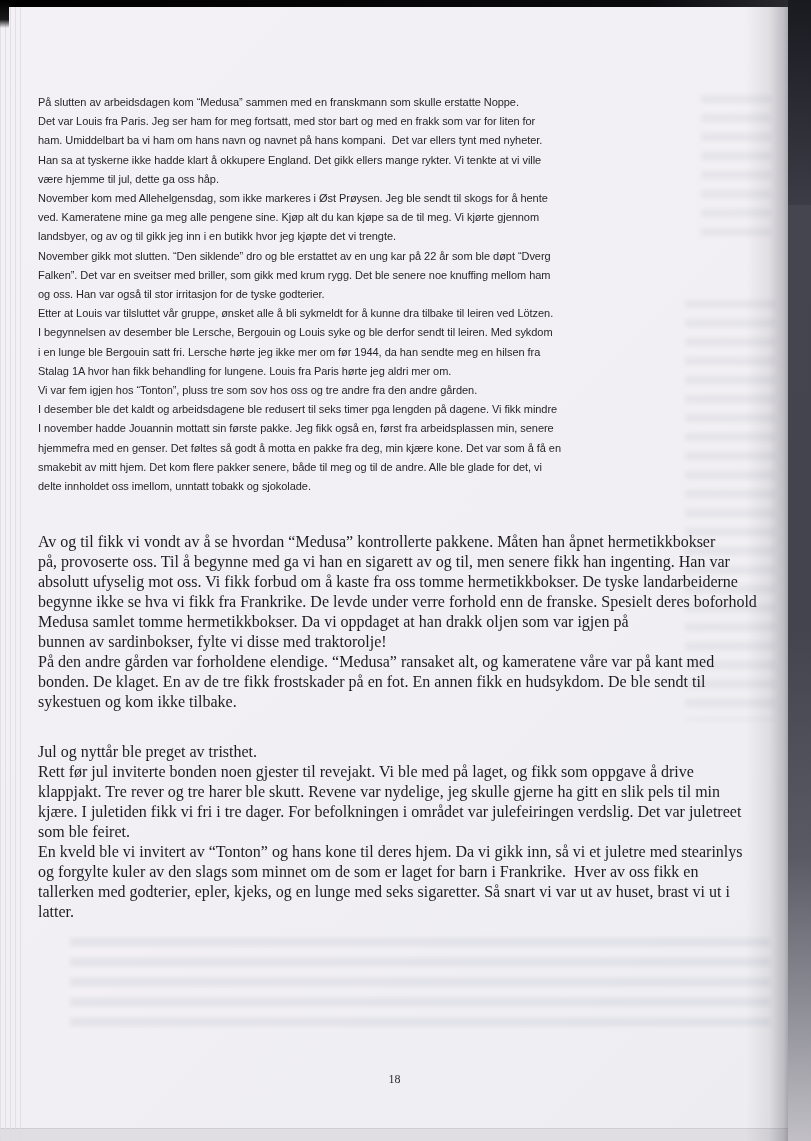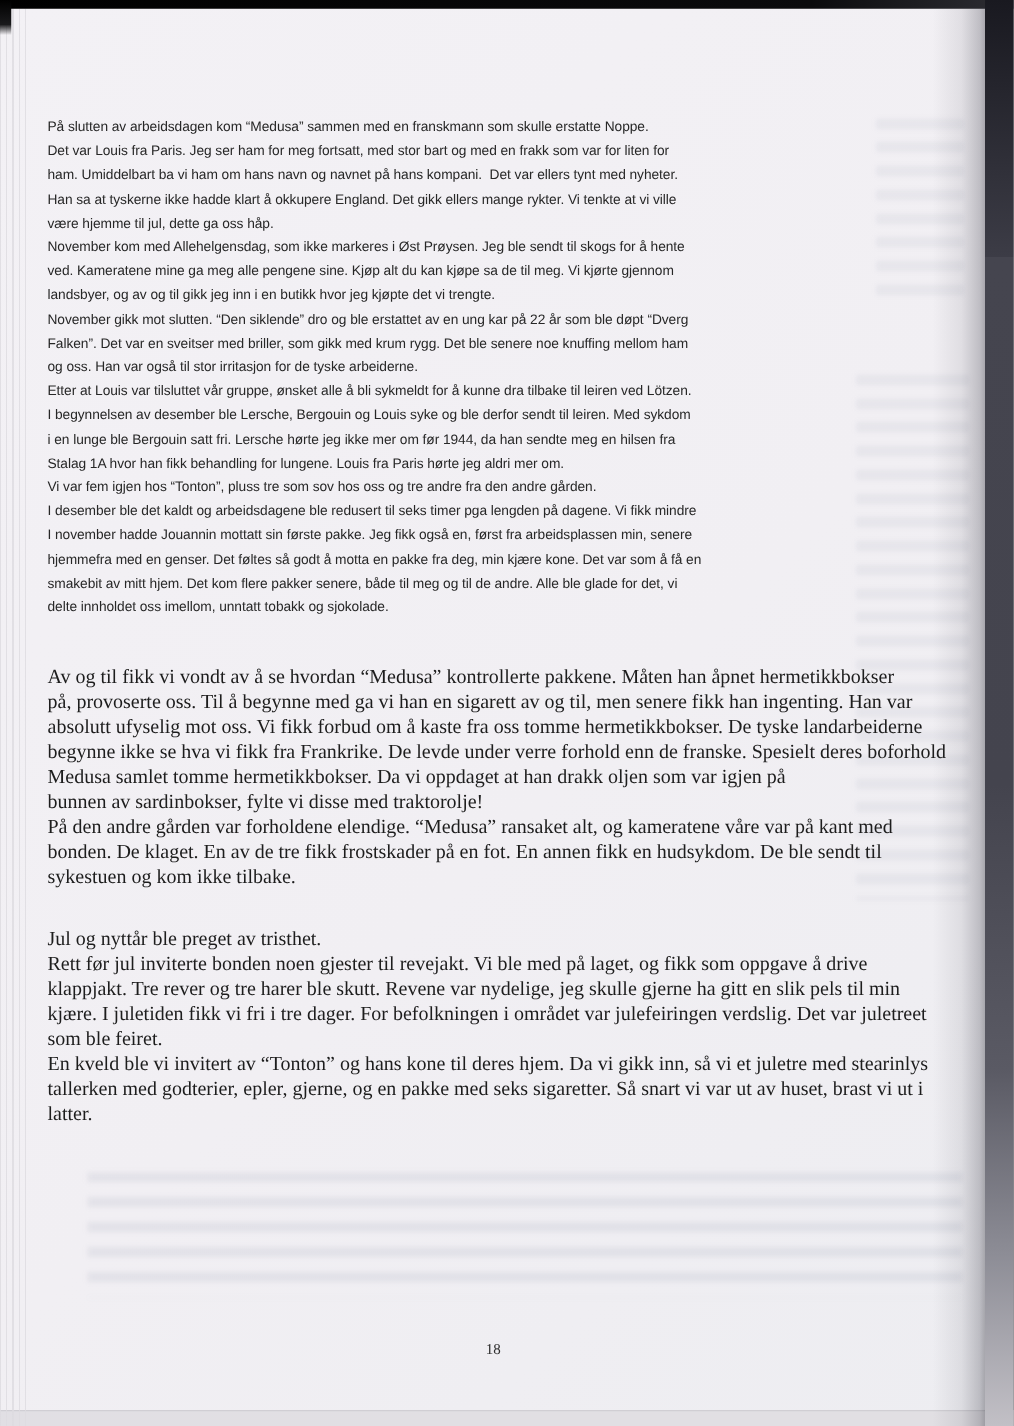--- a/index.html
+++ b/index.html
@@ -134,21 +134,21 @@
         <div class="line">På slutten av arbeidsdagen kom “Medusa” sammen med en franskmann som skulle erstatte Noppe.</div>
         <div class="line">Det var Louis fra Paris. Jeg ser ham for meg fortsatt, med stor bart og med en frakk som var for liten for</div>
         <div class="line">ham. Umiddelbart ba vi ham om hans navn og navnet på hans kompani.  Det var ellers tynt med nyheter.</div>
         <div class="line">Han sa at tyskerne ikke hadde klart å okkupere England. Det gikk ellers mange rykter. Vi tenkte at vi ville</div>
         <div class="line">være hjemme til jul, dette ga oss håp.</div>
         <div class="line">November kom med Allehelgensdag, som ikke markeres i Øst Prøysen. Jeg ble sendt til skogs for å hente</div>
         <div class="line">ved. Kameratene mine ga meg alle pengene sine. Kjøp alt du kan kjøpe sa de til meg. Vi kjørte gjennom</div>
         <div class="line">landsbyer, og av og til gikk jeg inn i en butikk hvor jeg kjøpte det vi trengte.</div>
         <div class="line">November gikk mot slutten. “Den siklende” dro og ble erstattet av en ung kar på 22 år som ble døpt “Dverg</div>
         <div class="line">Falken”. Det var en sveitser med briller, som gikk med krum rygg. Det ble senere noe knuffing mellom ham</div>
-        <div class="line">og oss. Han var også til stor irritasjon for de tyske arbeiderne.</div>
+        <div class="line">og oss. Han var også til stor irritasjon for de tyske godterier.</div>
         <div class="line">Etter at Louis var tilsluttet vår gruppe, ønsket alle å bli sykmeldt for å kunne dra tilbake til leiren ved Lötzen.</div>
         <div class="line">I begynnelsen av desember ble Lersche, Bergouin og Louis syke og ble derfor sendt til leiren. Med sykdom</div>
         <div class="line">i en lunge ble Bergouin satt fri. Lersche hørte jeg ikke mer om før 1944, da han sendte meg en hilsen fra</div>
         <div class="line">Stalag 1A hvor han fikk behandling for lungene. Louis fra Paris hørte jeg aldri mer om.</div>
         <div class="line">Vi var fem igjen hos “Tonton”, pluss tre som sov hos oss og tre andre fra den andre gården.</div>
         <div class="line">I desember ble det kaldt og arbeidsdagene ble redusert til seks timer pga lengden på dagene. Vi fikk mindre</div>
         <div class="line">I november hadde Jouannin mottatt sin første pakke. Jeg fikk også en, først fra arbeidsplassen min, senere</div>
         <div class="line">hjemmefra med en genser. Det føltes så godt å motta en pakke fra deg, min kjære kone. Det var som å få en</div>
         <div class="line">smakebit av mitt hjem. Det kom flere pakker senere, både til meg og til de andre. Alle ble glade for det, vi</div>
         <div class="line">delte innholdet oss imellom, unntatt tobakk og sjokolade.</div>
@@ -164,20 +164,21 @@
         <div class="line">bonden. De klaget. En av de tre fikk frostskader på en fot. En annen fikk en hudsykdom. De ble sendt til</div>
         <div class="line">sykestuen og kom ikke tilbake.</div>
       </div>
       <div class="section serif gap-md">
         <div class="line">Jul og nyttår ble preget av tristhet.</div>
         <div class="line">Rett før jul inviterte bonden noen gjester til revejakt. Vi ble med på laget, og fikk som oppgave å drive</div>
         <div class="line">klappjakt. Tre rever og tre harer ble skutt. Revene var nydelige, jeg skulle gjerne ha gitt en slik pels til min</div>
         <div class="line">kjære. I juletiden fikk vi fri i tre dager. For befolkningen i området var julefeiringen verdslig. Det var juletreet</div>
         <div class="line">som ble feiret.</div>
         <div class="line">En kveld ble vi invitert av “Tonton” og hans kone til deres hjem. Da vi gikk inn, så vi et juletre med stearinlys</div>
-        <div class="line">tallerken med godterier, epler, gjerne, og en pakke med seks sigaretter. Så snart vi var ut av huset, brast vi ut i</div>
+        <div class="line">og forgylte kuler av den slags som minnet om de som er laget for barn i Frankrike.  Hver av oss fikk en</div>
+        <div class="line">tallerken med godterier, epler, kjeks, og en lunge med seks sigaretter. Så snart vi var ut av huset, brast vi ut i</div>
         <div class="line">latter.</div>
       </div>
     </div>
 
   <div class="page-number">18</div>
 
 </div>
 
 </body></html>

